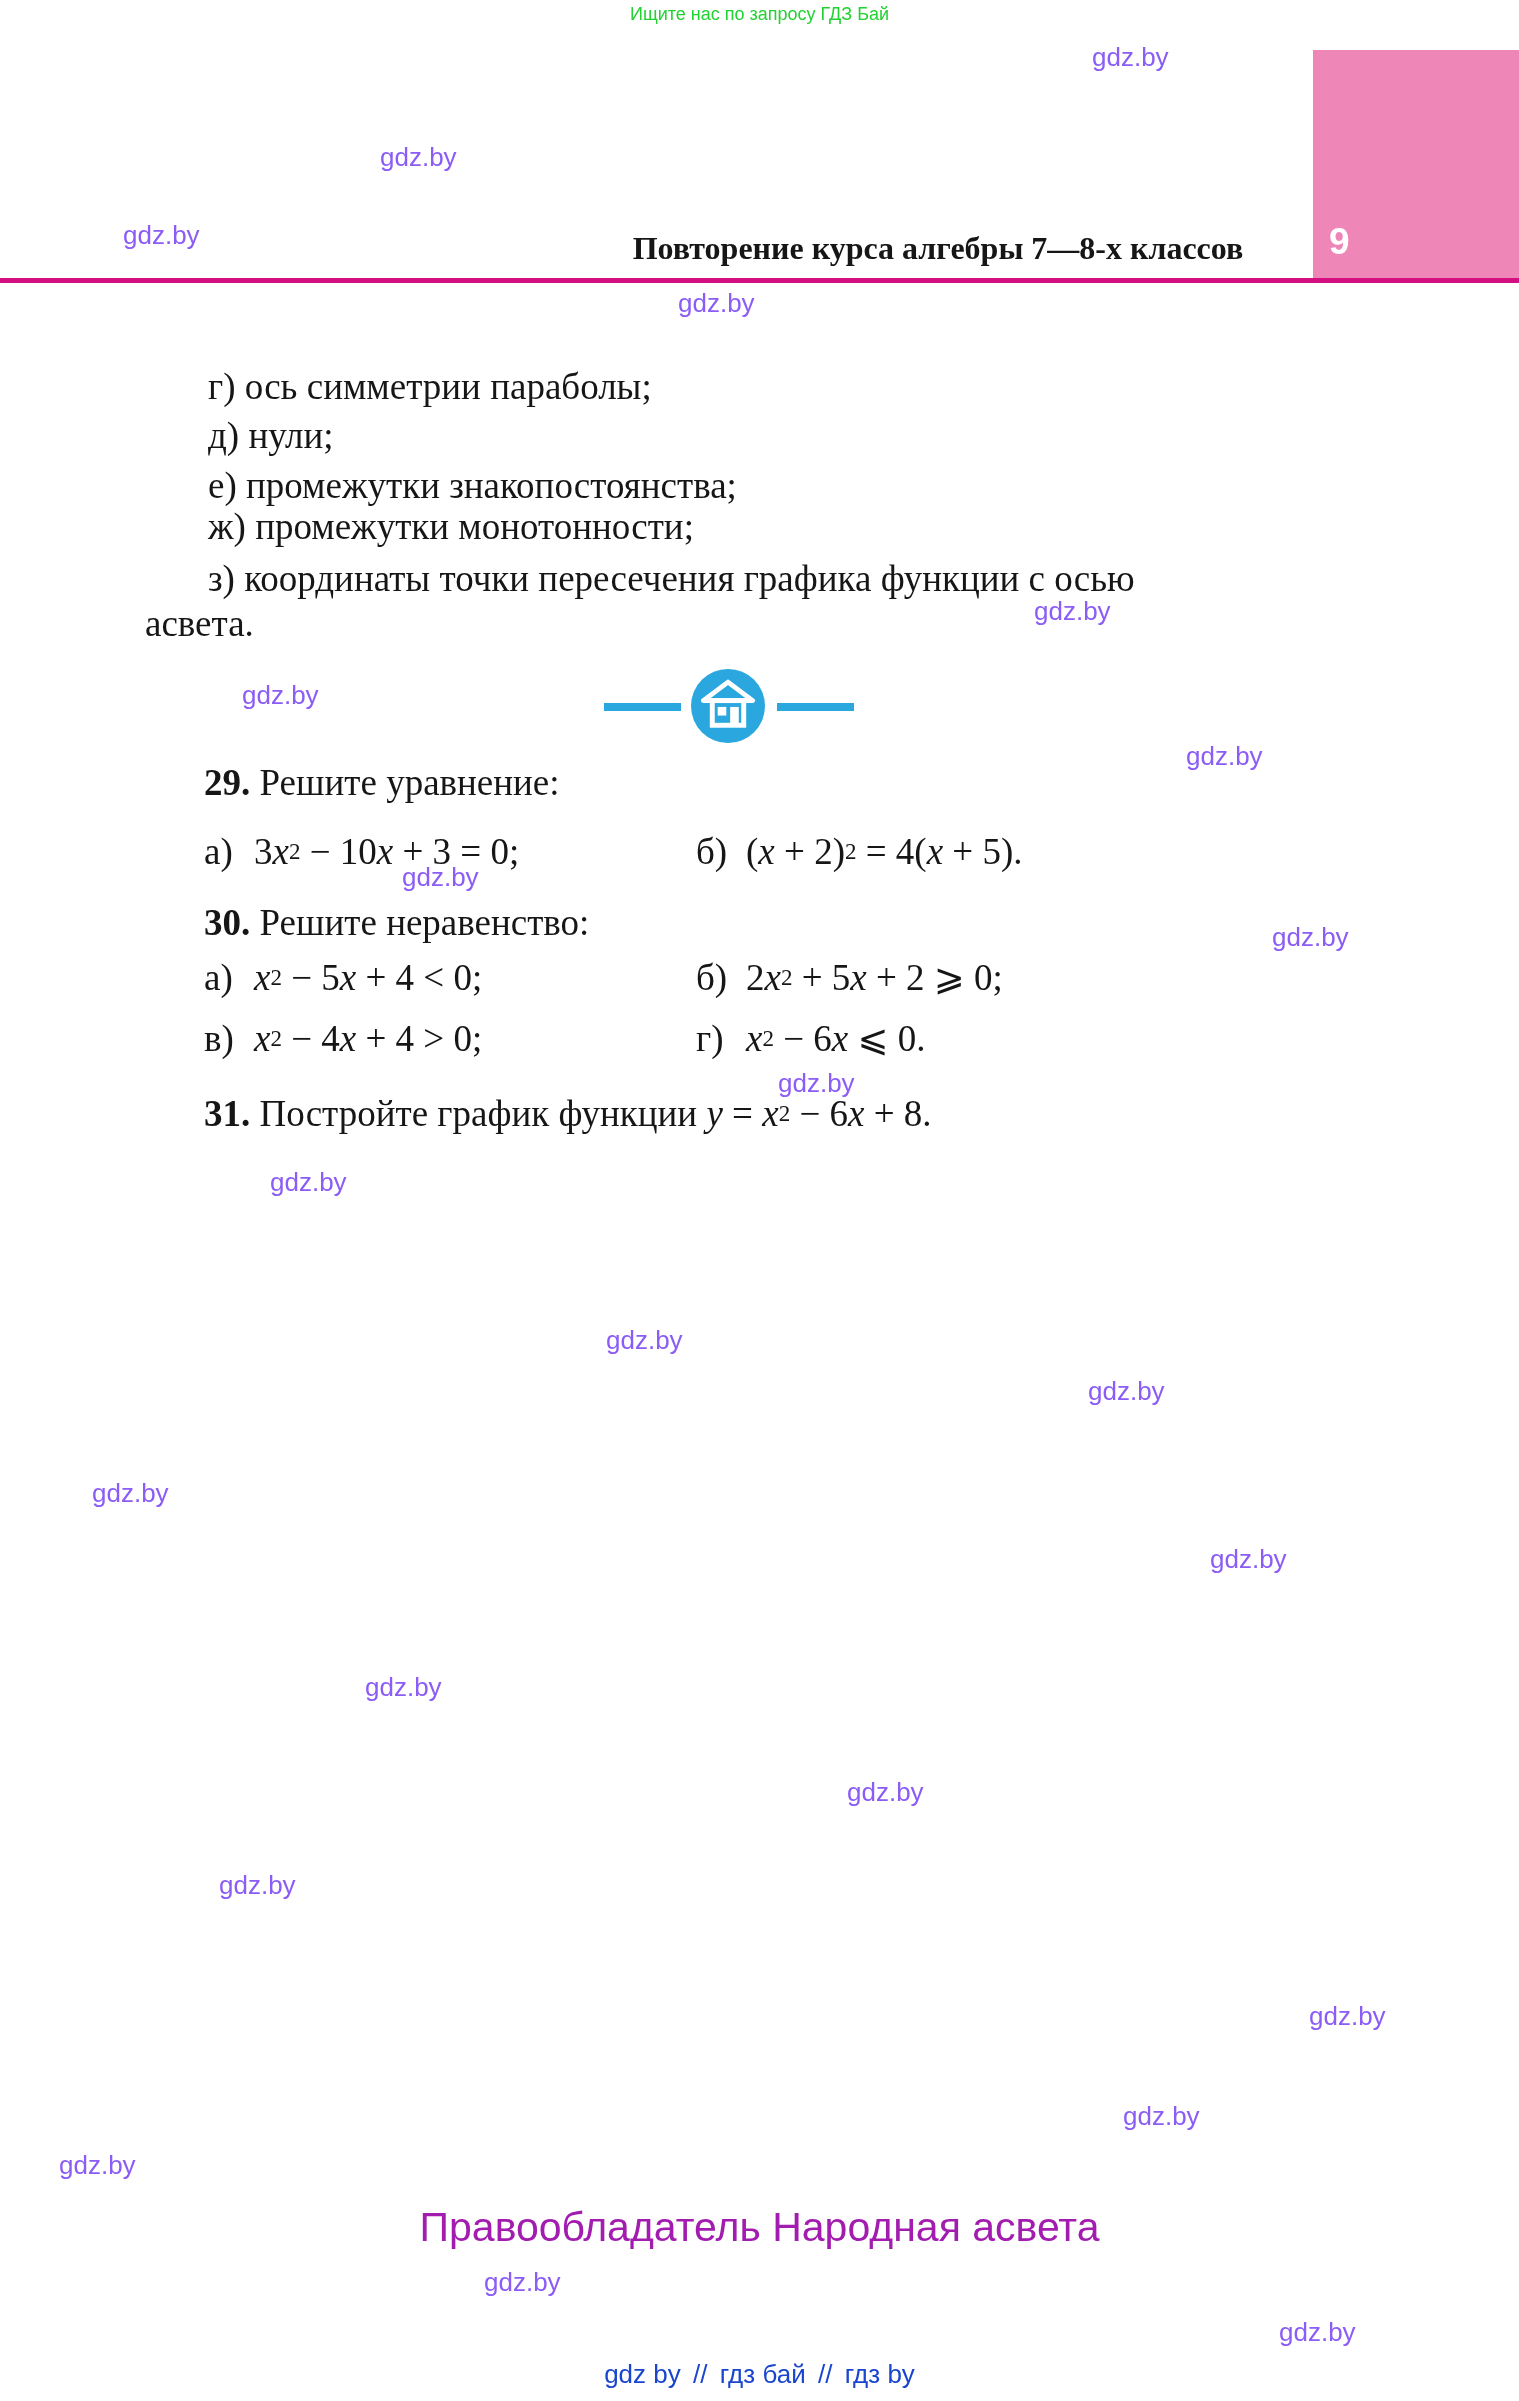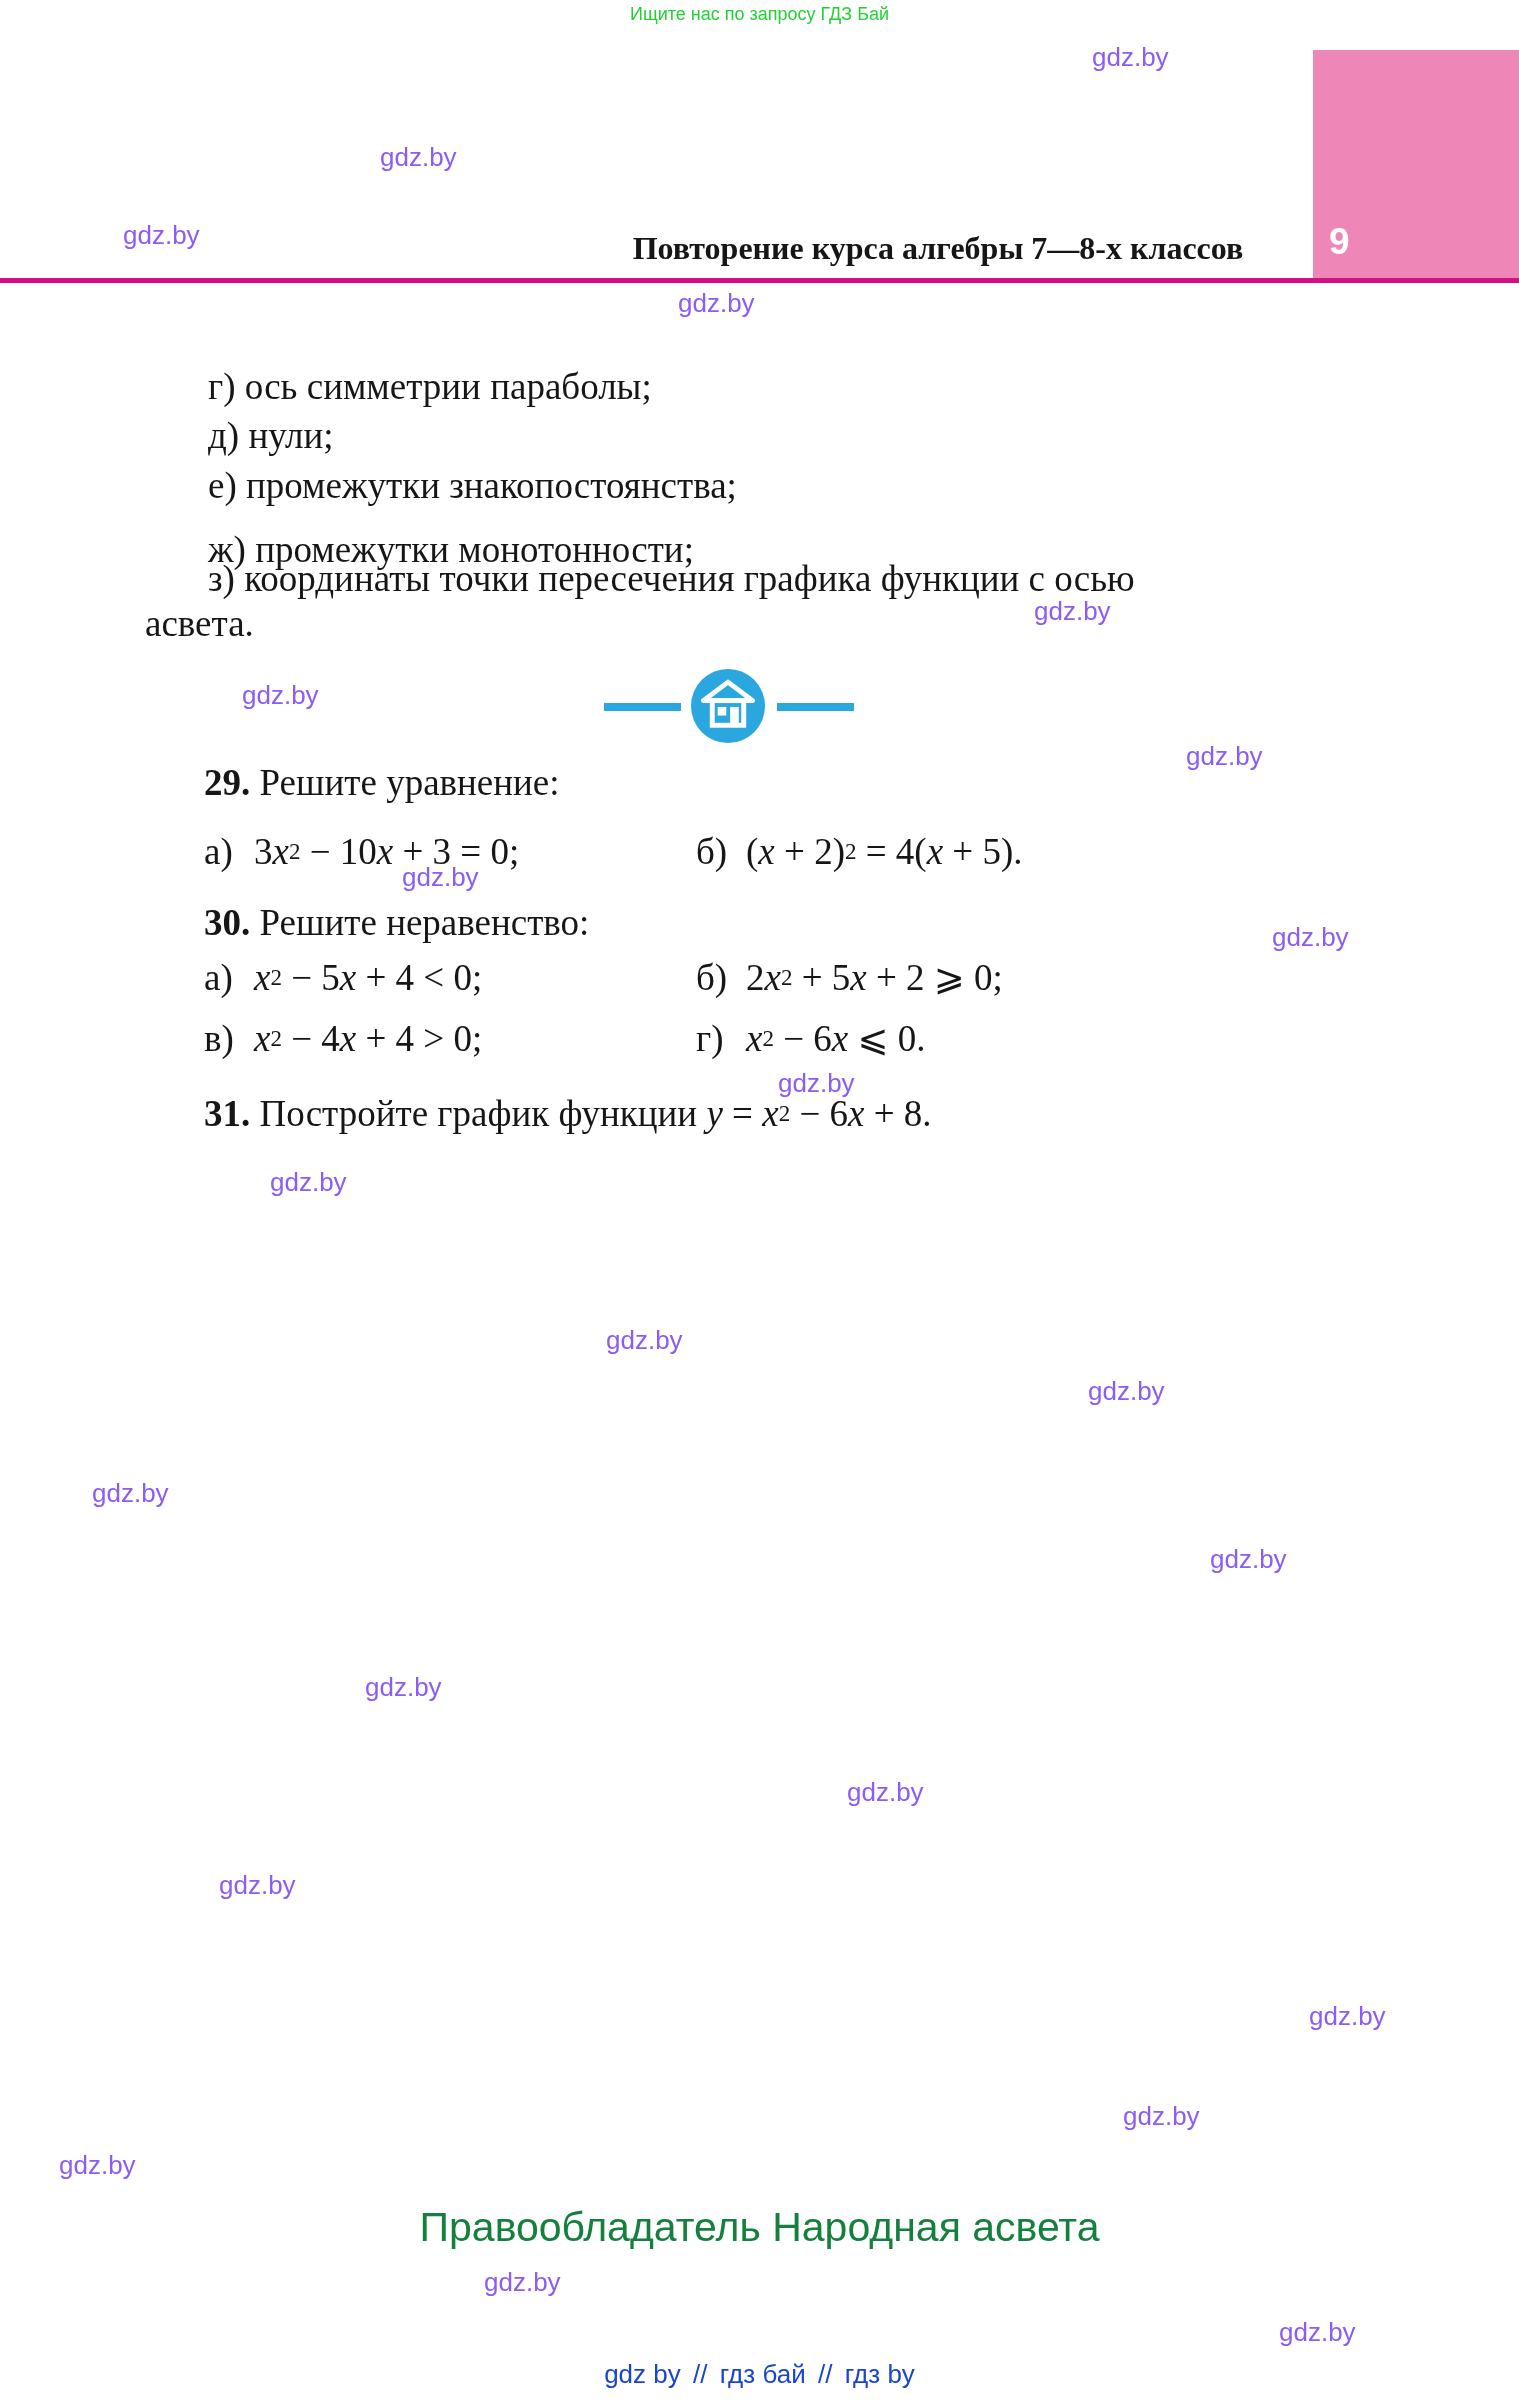--- a/index.html
+++ b/index.html
@@ -68,21 +68,21 @@
   .ex-num{font-weight:bold;}
   .eq{font-size:37px;}
   .eq .lbl{display:inline-block;min-width:50px;}
   .eq sup{font-size:23px;line-height:0;vertical-align:5.3px;letter-spacing:0;}
   .var{font-style:italic;}
 
   
   .copyright{
     top:2204px;left:50%;transform:translateX(-50%);
     font-family:"Liberation Sans","DejaVu Sans",sans-serif;
-    font-size:41px;color:#15803d;
+    font-size:41px;color:#a21caf;
   }
   .links{
     top:2359px;left:50%;transform:translateX(-50%);
     font-family:"Liberation Sans","DejaVu Sans",sans-serif;
     font-size:26px;color:#1a46cf;
   }
   .links .sep{margin:0 12.3px;}
 </style>
 </head>
 <body>
@@ -119,21 +119,21 @@
     </div>
 
   <div class="abs pagebox"></div>
   <div class="abs pagenum">9</div>
   <div class="abs header-title">Повторение курса алгебры 7—8-х классов</div>
   <div class="abs rule"></div>
 
   <div class="abs line item" style="top:365px">г) ось симметрии параболы;</div>
   <div class="abs line item" style="top:414px">д) нули;</div>
   <div class="abs line item" style="top:464px">е) промежутки знакопостоянства;</div>
-  <div class="abs line item" style="top:528px">ж) промежутки монотонности;</div>
+  <div class="abs line item" style="top:505px">ж) промежутки монотонности;</div>
   <div class="abs line item" style="top:557px">з) координаты точки пересечения графика функции с осью</div>
   <div class="abs line cont" style="top:602px">асвета.</div>
 
   <div class="dash l"></div>
   <div class="homedot">
     <svg viewBox="0 0 48 48" aria-hidden="true">
       <polygon points="24,8.5 40,20.5 8,20.5" fill="none" stroke="#ffffff" stroke-width="3.2" stroke-linejoin="round"></polygon>
       <rect x="13.8" y="20.5" width="20.4" height="16" fill="none" stroke="#ffffff" stroke-width="3.2"></rect>
       <rect x="17.3" y="24.6" width="5.6" height="5.6" fill="#ffffff"></rect>
       <rect x="25.4" y="24.6" width="5.6" height="11.9" fill="#ffffff"></rect>

